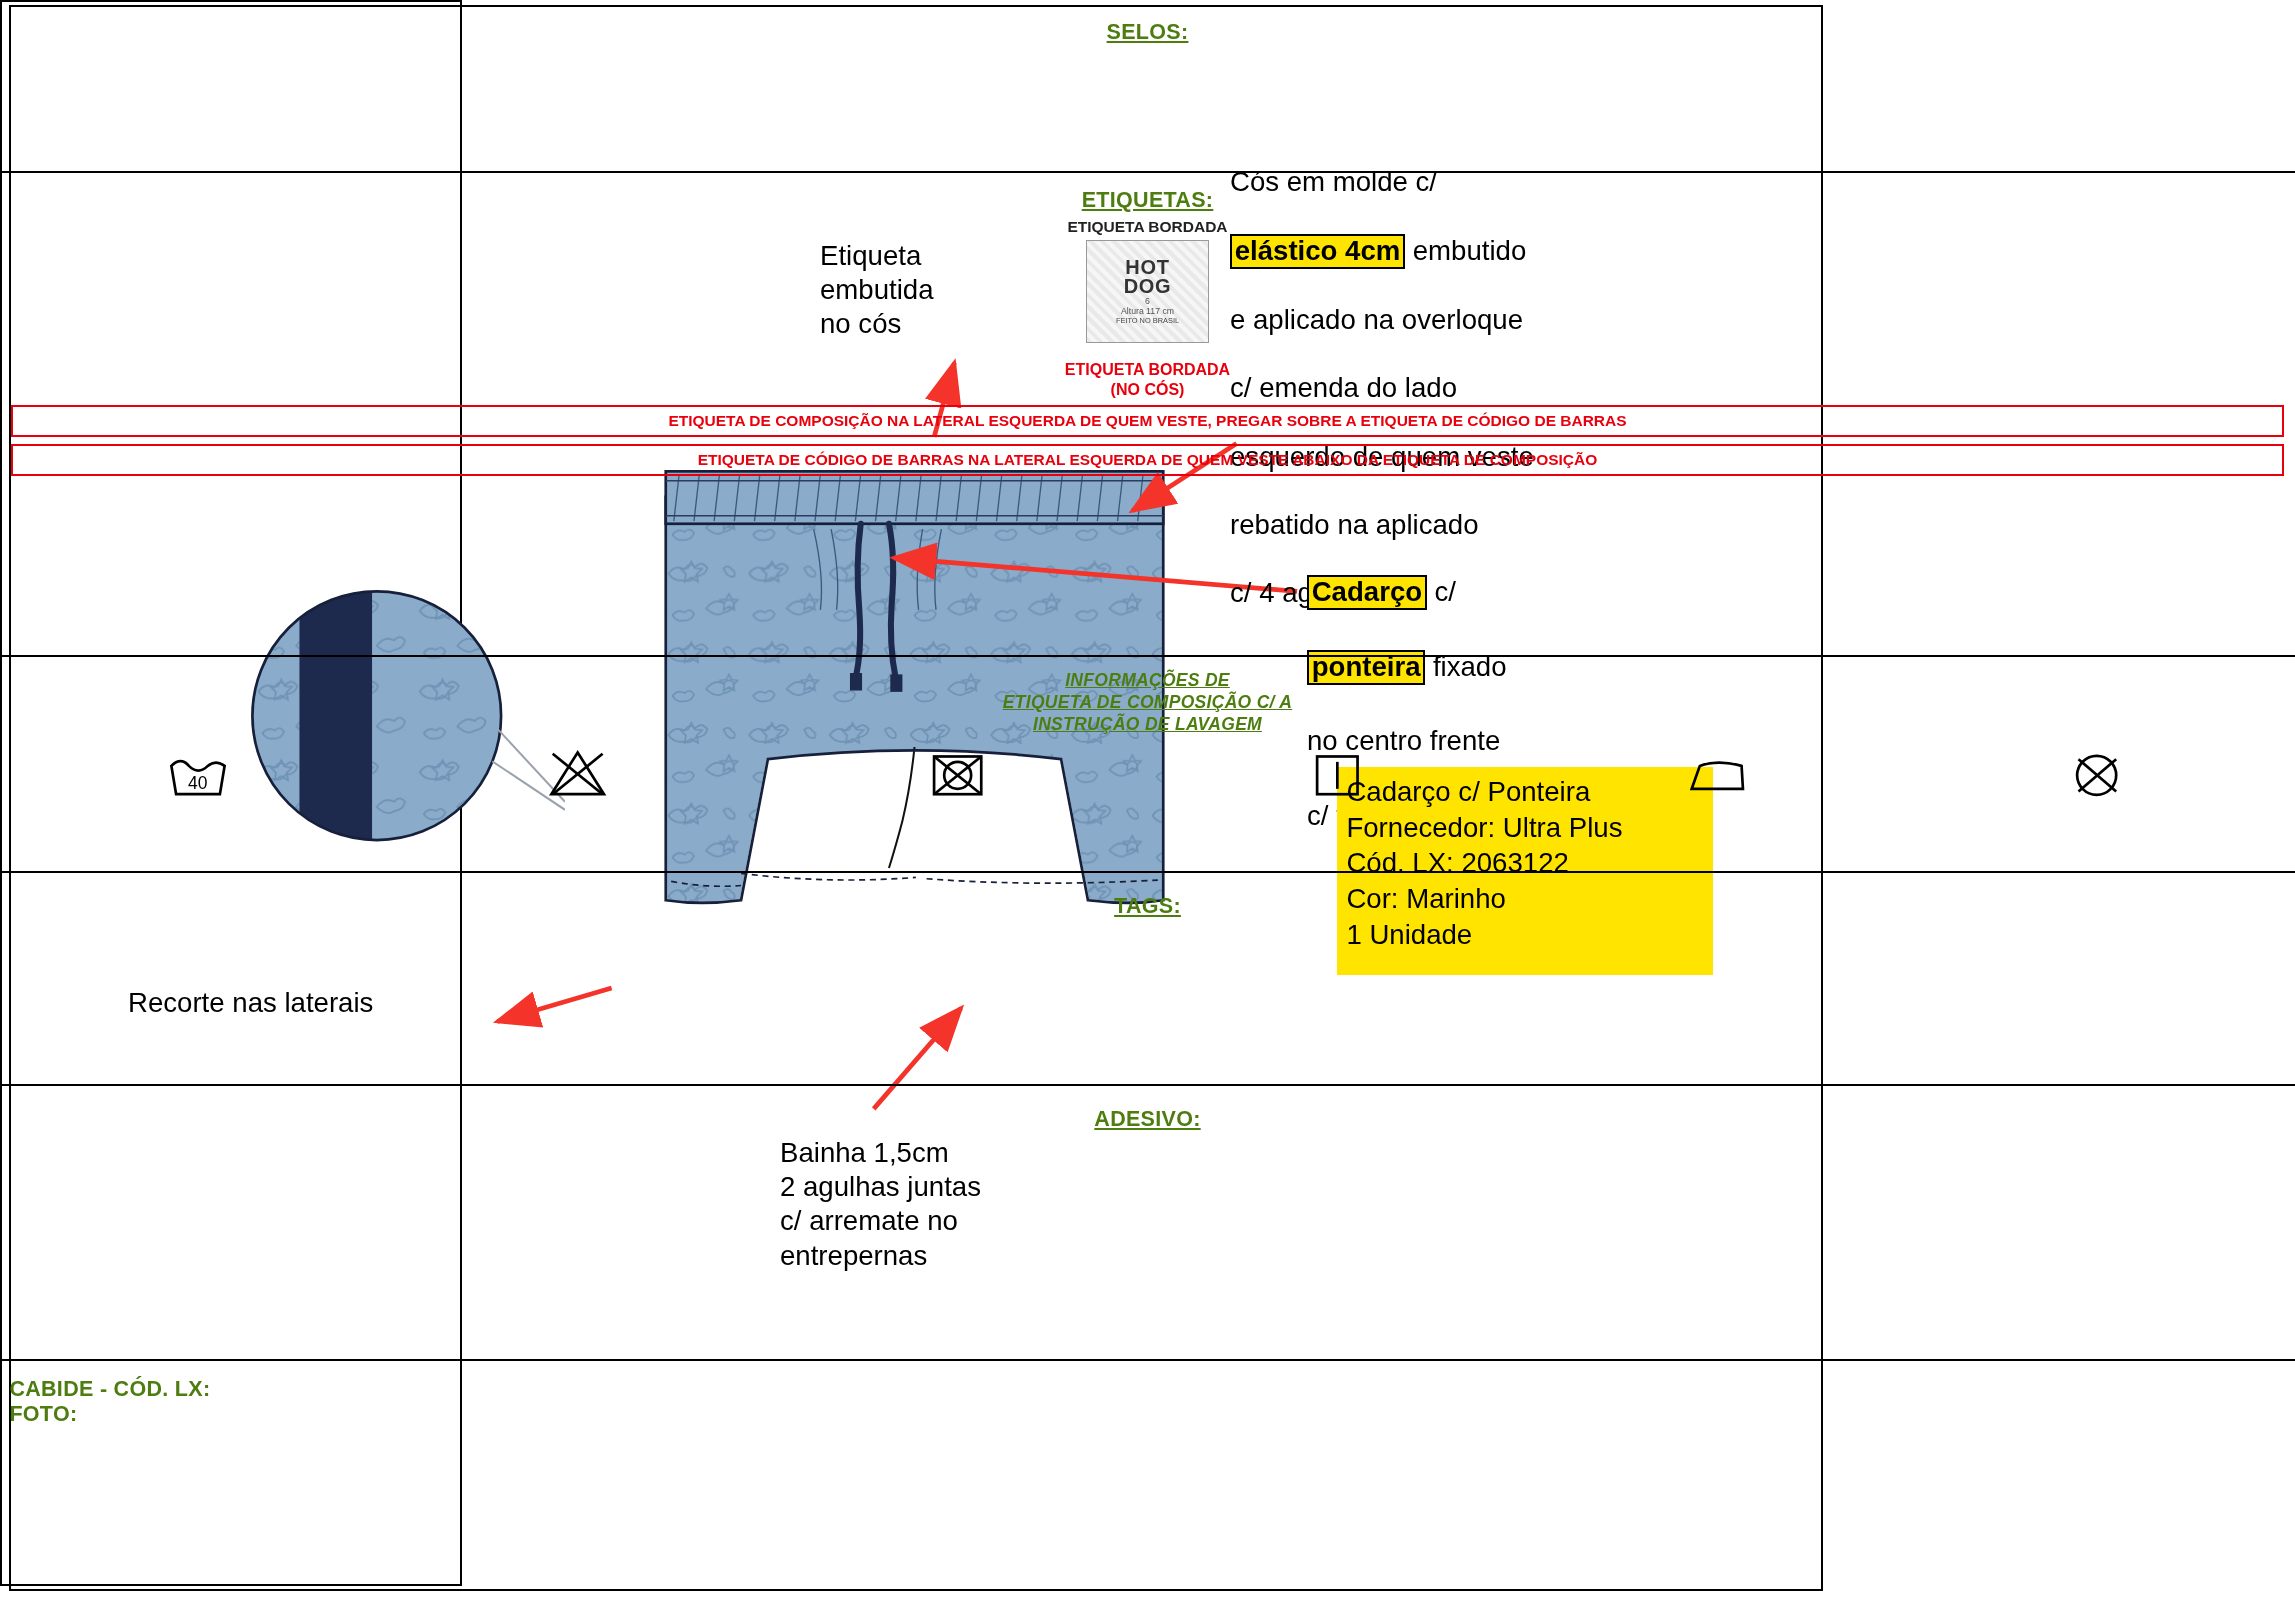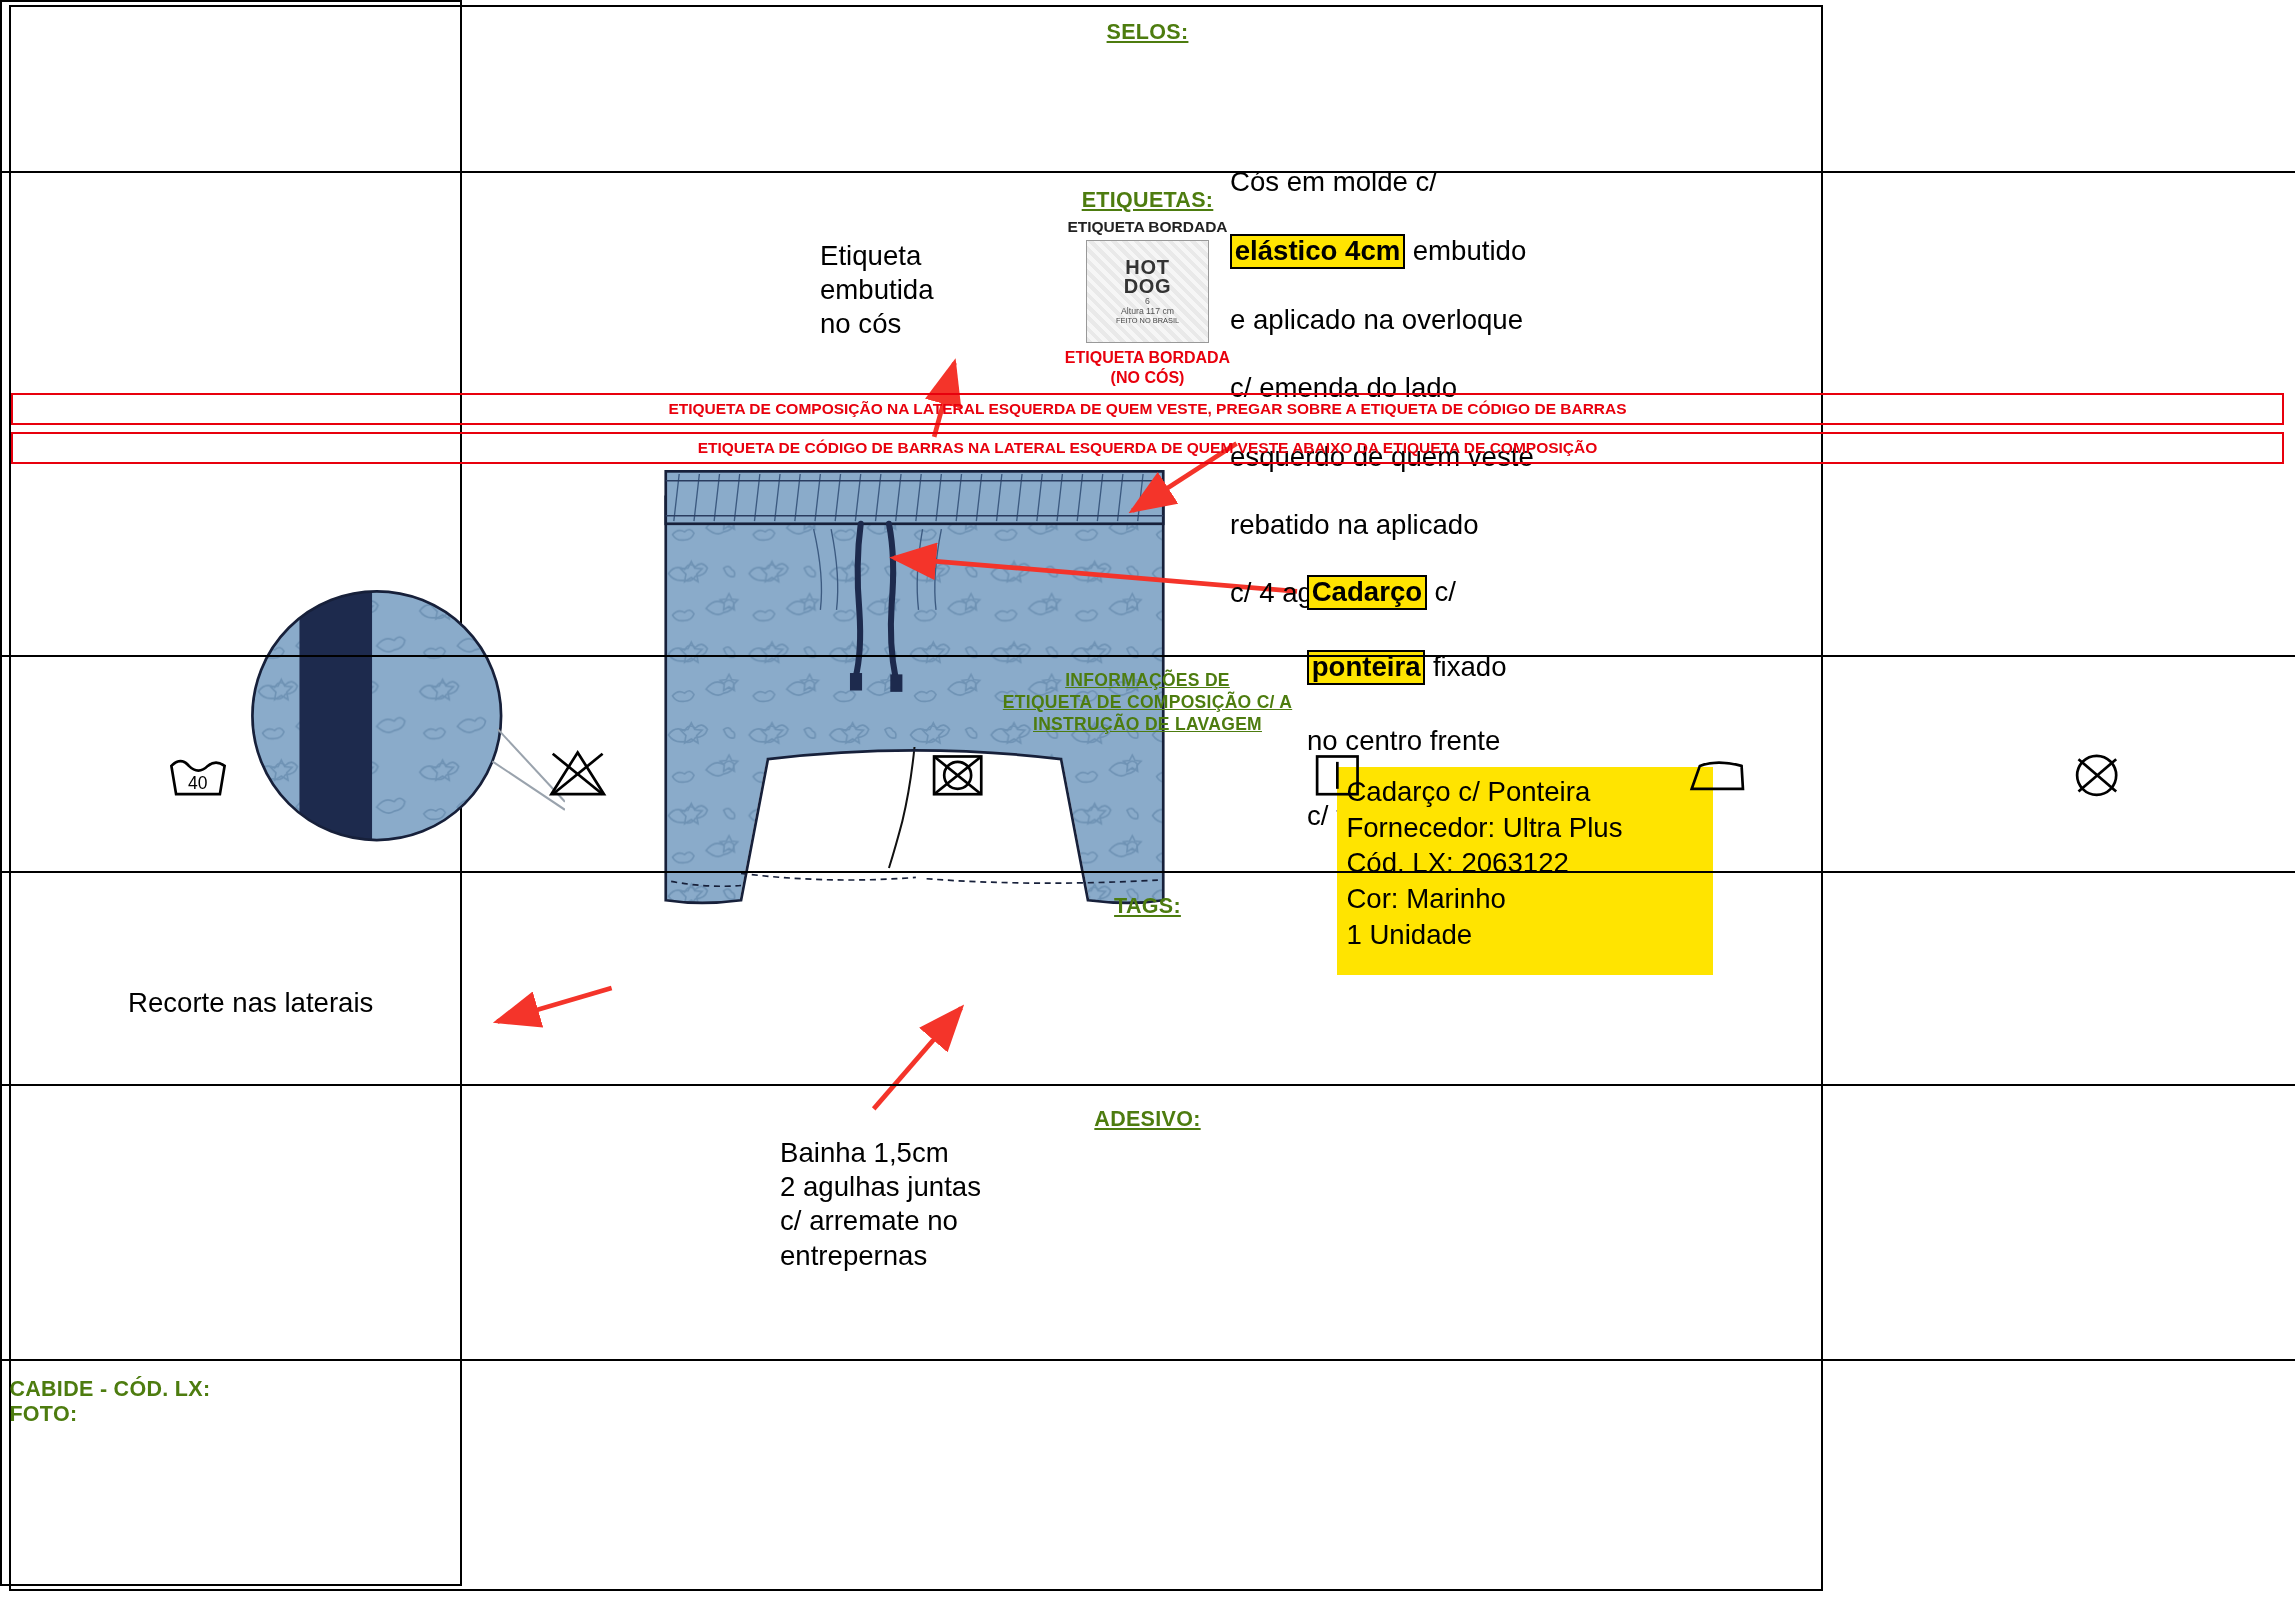--- a/index.html
+++ b/index.html
@@ -25,21 +25,21 @@
   #yellow-card{position:absolute;left:1337px;top:767px;width:376px;height:208px;background:#ffe400;}
   #yellow-card .ln{font-size:27.6px;line-height:1.30;color:#000;padding-left:9.4px;}
 
   
   #caption{position:absolute;left:9.4px;top:1327px;width:1814px;text-align:center;font-weight:bold;font-size:32px;line-height:1.25;color:#000;}
   #caption .cod{color:#e8000d;}
 
   
   .etq-box{border:2px solid #e8000d;margin:6.7px 10.8px;padding:4.7px 4px;color:#e8000d;font-weight:bold;text-align:center;font-size:15.5px;line-height:1.2;}
   .small-red{color:#e8000d;font-weight:bold;text-align:center;font-size:16px;line-height:1.2;}
-  .label-img{width:121px;height:101px;margin:4px auto 5px;border:0.7px solid #999;background:
+  .label-img{width:121px;height:101px;margin:4px auto 17px;border:0.7px solid #999;background:
       repeating-linear-gradient(45deg,#e9e9e9 0 4px,#f6f6f6 4px 8px);
       display:flex;flex-direction:column;align-items:center;justify-content:center;}
   .label-img .ld1{font-weight:bold;font-size:20px;color:#333;line-height:.95;letter-spacing:0.7px;}
   .label-img .ld2{font-size:8.7px;color:#555;}
   .tiny{font-size:12px;color:#444;}
   .care-row{display:flex;justify-content:space-around;align-items:center;margin-top:10.8px;padding:0 8px;}
 </style>
 </head>
 <body>
 
@@ -203,21 +203,21 @@
       </div>
 
       <div class="small-red" style="white-space:pre-line;margin-top:2.7px;">ETIQUETA BORDADA
 (NO CÓS)</div>
 
       <div class="etq-box">ETIQUETA DE COMPOSIÇÃO NA LATERAL ESQUERDA DE QUEM VESTE, PREGAR SOBRE A ETIQUETA DE CÓDIGO DE BARRAS</div>
       <div class="etq-box">ETIQUETA DE CÓDIGO DE BARRAS NA LATERAL ESQUERDA DE QUEM VESTE ABAIXO DA ETIQUETA DE COMPOSIÇÃO</div>
     </div>
 
     <div class="rsec" style="top:657px;height:216px;">
-      <div class="rtitle" style="padding-top:13.4px;font-size:17.5px;white-space:pre-line;line-height:1.25;">INFORMAÇÕES DE
+      <div class="rtitle" style="padding-top:13.4px;font-size:17.5px;white-space:pre-line;line-height:1.25;font-style:italic;">INFORMAÇÕES DE
 ETIQUETA DE COMPOSIÇÃO C/ A
 INSTRUÇÃO DE LAVAGEM</div>
       <div class="care-row">
         <svg width="64" height="54" viewBox="0 0 95 80">
           <path d="M8 28 q14 -14 26 0 q14 14 28 0 q12 -10 25 0 L80 70 H15 Z" fill="none" stroke="#000" stroke-width="4"></path>
           <text x="47" y="62" font-size="26" text-anchor="middle" font-family="Liberation Sans, sans-serif">40</text>
         </svg>
         <svg width="64" height="54" viewBox="0 0 95 80">
           <path d="M47 8 L86 70 H8 Z" fill="none" stroke="#000" stroke-width="4"></path>
           <line x1="10" y1="10" x2="84" y2="70" stroke="#000" stroke-width="4"></line>

